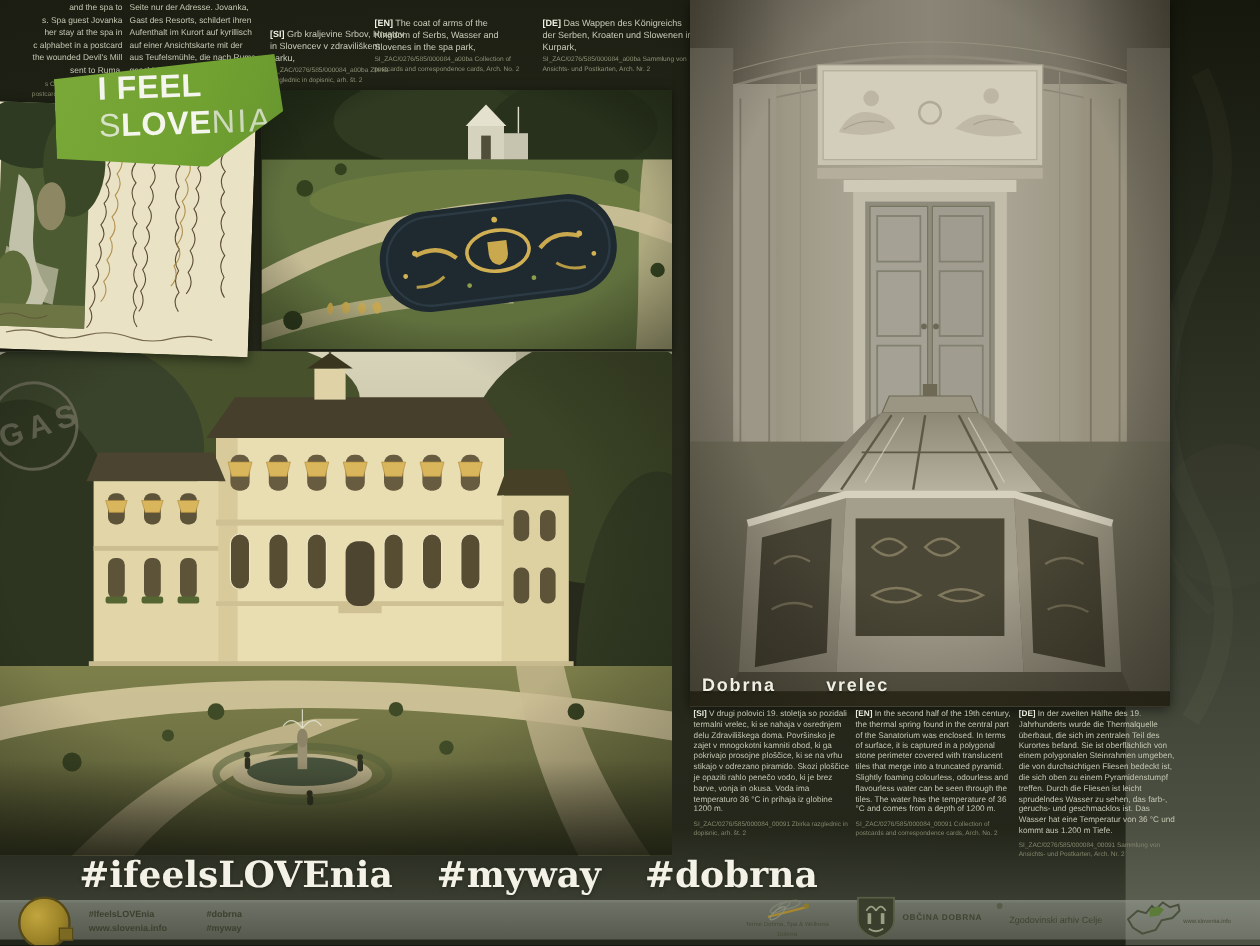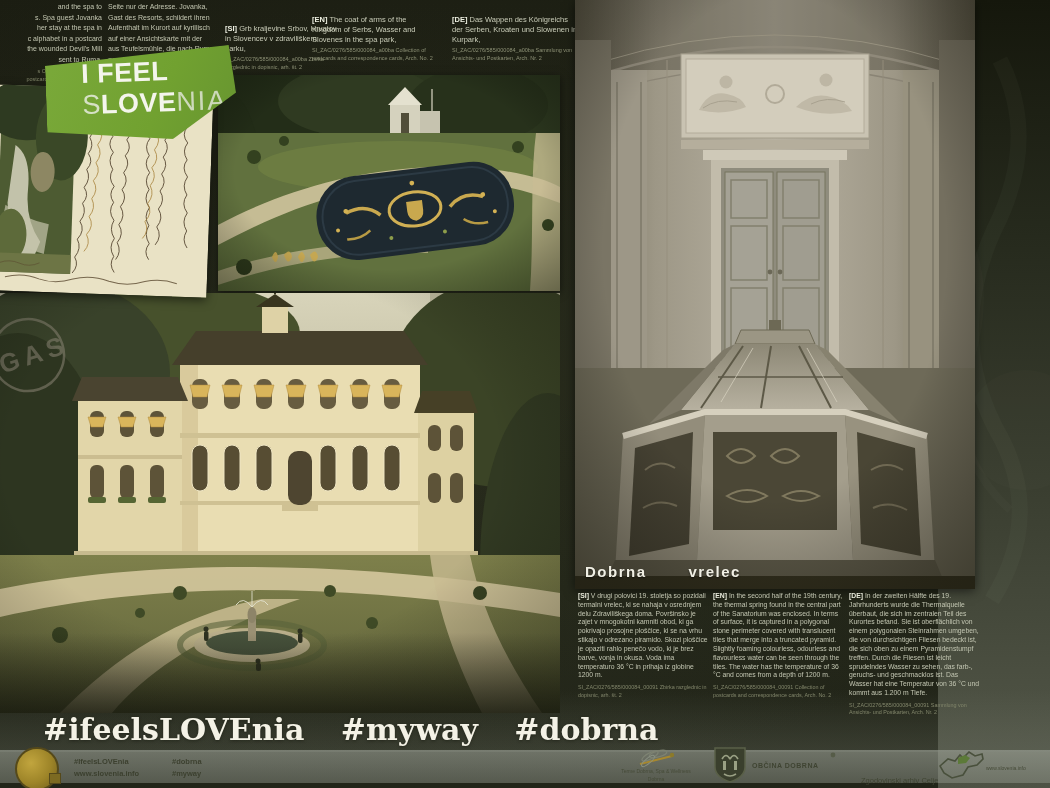--- a/index.html
+++ b/index.html
@@ -53,41 +53,41 @@
     letter-spacing:1.5px;text-shadow:0 1px 2px rgba(0,0,0,.6);}
   .photo-label .w2{margin-left:42px;margin-top:46px;}
   
   .para{width:131px;color:#c3c6b2;font-size:6.8px;line-height:1.3;z-index:2;}
   .para b{color:#e9ebdc;}
   .para .src{display:block;color:#82866b;font-size:5.4px;line-height:1.35;margin-top:4px;}
   .para-si{left:578px;top:592px;}
   .para-en{left:713px;top:592px;}
   .para-de{left:849px;top:592px;}
   
-  .hashline{left:43px;top:712px;z-index:4;font-family:"DejaVu Serif",serif;font-weight:bold;
+  .hashline{left:66px;top:712px;z-index:4;font-family:"DejaVu Serif",serif;font-weight:bold;
     font-size:30px;color:#f4f2e6;text-shadow:0 1px 3px rgba(20,22,12,.5);white-space:nowrap;}
   .hashline span{margin-right:26px;}
   
   .footer{left:0;top:750px;width:1050px;height:33px;z-index:5;
     background:linear-gradient(180deg,rgba(158,163,152,.62) 0%,rgba(128,133,122,.55) 100%);}
   .footer-seam{left:0;top:783px;width:1050px;height:5px;background:#20231733;z-index:5;}
   .badge{left:15px;top:747px;width:46px;height:42px;z-index:6;}
   .badge .disc{position:absolute;left:0;top:0;width:40px;height:40px;border-radius:50%;
     background:radial-gradient(circle at 35% 35%,#c1a53e 0%,#9d8428 55%,#6f5d1c 100%);
     border:2px solid #55491a;}
   .badge .tab{position:absolute;left:34px;top:26px;width:10px;height:9px;background:#7c6a22;border:1px solid #55491a;}
   .ftext{z-index:6;color:#3c402f;font-size:7.5px;line-height:1.55;font-weight:bold;}
   .ftext .ln{display:block;white-space:nowrap;}
   .f-col1{left:74px;top:756px;}
   .f-col2{left:172px;top:756px;}
   .flogo{z-index:6;}
   .flogo-caption{z-index:6;color:#464b38;font-size:5px;line-height:1.5;text-align:center;white-space:nowrap;}
   .terme-cap{left:596px;top:768px;width:120px;}
   .f-obcina{left:752px;top:762px;color:#3f4432;font-size:7px;font-weight:bold;letter-spacing:.5px;z-index:6;white-space:nowrap;}
-  .f-arhiv{left:861px;top:762px;color:#3f4432;font-size:7.5px;z-index:6;white-space:nowrap;margin-top:14px;}
+  .f-arhiv{left:841px;top:762px;color:#3f4432;font-size:7.5px;z-index:6;white-space:nowrap;}
   .f-map-label{left:986px;top:765px;color:#464b38;font-size:5px;z-index:6;white-space:nowrap;}
 </style>
 </head>
 <body>
 
 <div id="board">
 
   <div class="abs bg-right"></div>
   <div class="abs bg-bottom"></div>
   <svg class="abs map-texture" width="260" height="788" viewBox="0 0 260 788">

